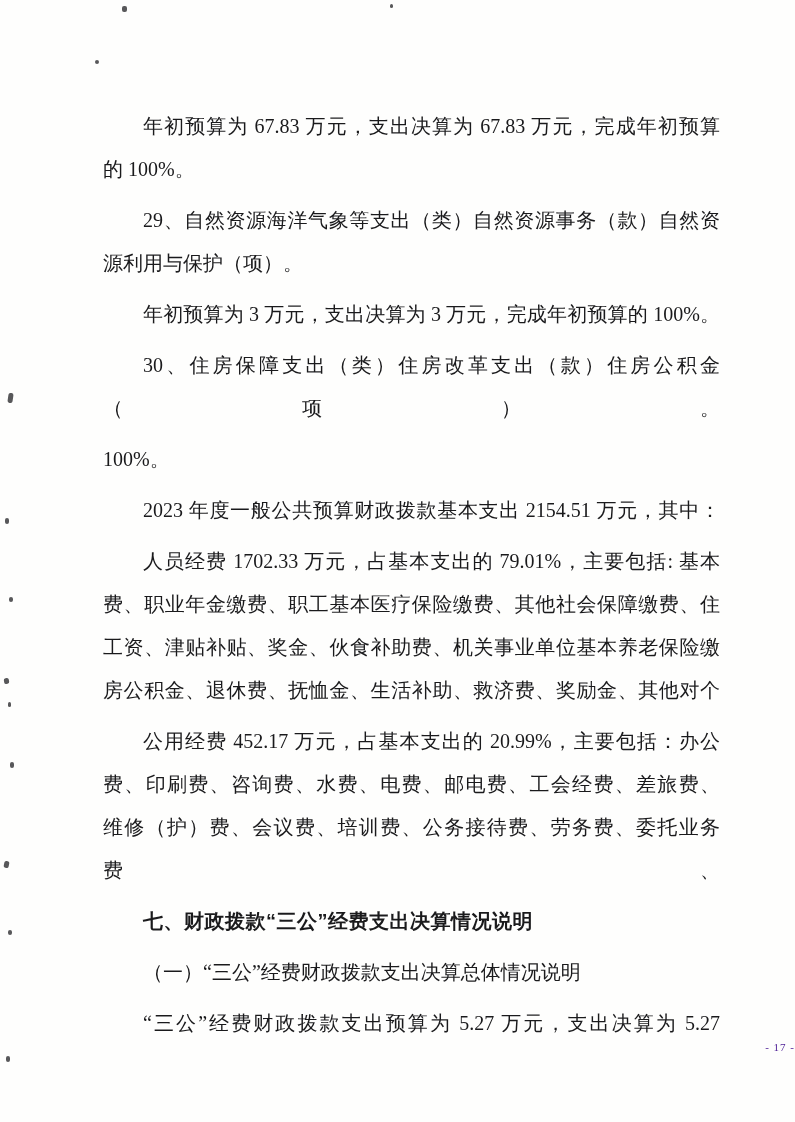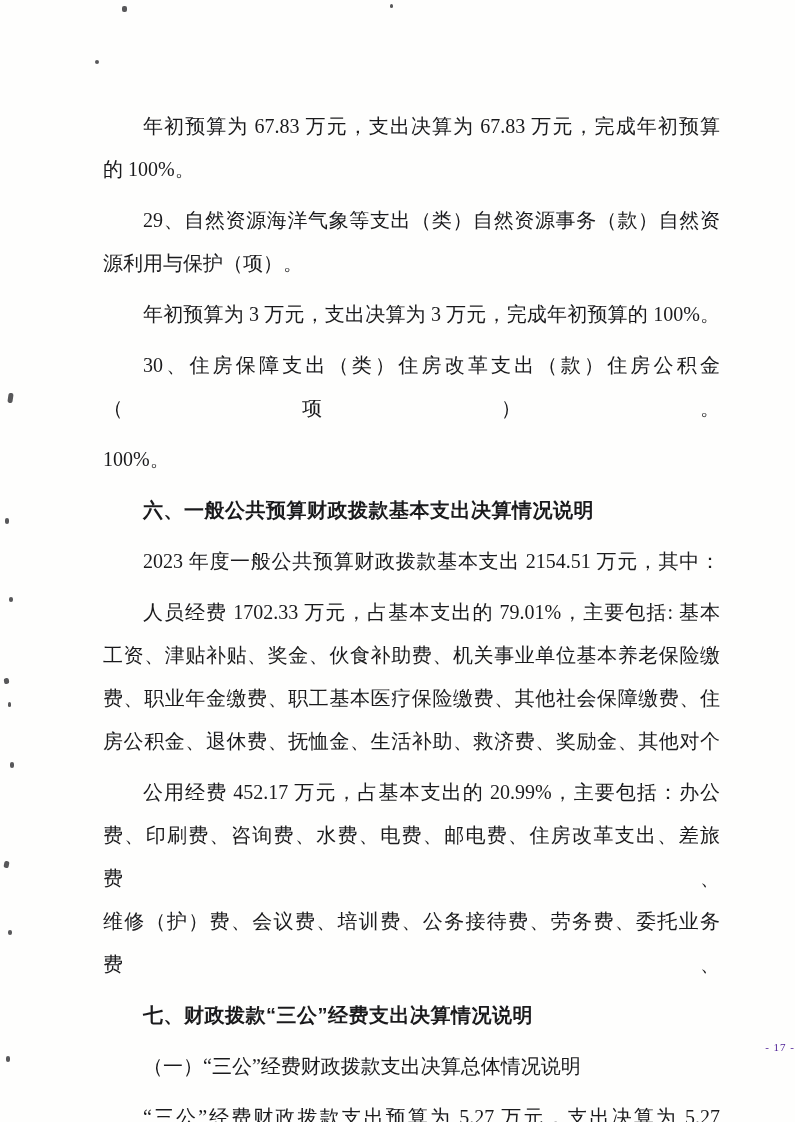--- a/index.html
+++ b/index.html
@@ -62,38 +62,35 @@
     </p>
 
     <p class="para">
       <span class="line indent jfull">30、住房保障支出（类）住房改革支出（款）住房公积金（项）。</span>
     </p>
 
     <p class="para">
       <span class="line">100%。</span>
     </p>
 
-    <p class="para bold">
-      <span class="line indent">六、一般公共预算财政拨款基本支出决算情况说明</span>
-    </p>
 
     <p class="para">
       <span class="line indent jfull">2023 年度一般公共预算财政拨款基本支出 2154.51 万元，其中：</span>
     </p>
 
     <p class="para">
       <span class="line indent jfull">人员经费 1702.33 万元，占基本支出的 79.01%，主要包括: 基本</span>
+      <span class="line jfull">费、职业年金缴费、职工基本医疗保险缴费、其他社会保障缴费、住</span>
       <span class="line jfull">工资、津贴补贴、奖金、伙食补助费、机关事业单位基本养老保险缴</span>
-      <span class="line jfull">费、职业年金缴费、职工基本医疗保险缴费、其他社会保障缴费、住</span>
       <span class="line jfull">房公积金、退休费、抚恤金、生活补助、救济费、奖励金、其他对个</span>
     </p>
 
     <p class="para" style="margin-top:6px;">
       <span class="line indent jfull">公用经费 452.17 万元，占基本支出的 20.99%，主要包括：办公</span>
-      <span class="line jfull">费、印刷费、咨询费、水费、电费、邮电费、住房改革支出、差旅费、</span>
+      <span class="line jfull">费、印刷费、咨询费、水费、电费、邮电费、工会经费、差旅费、</span>
       <span class="line jfull">维修（护）费、会议费、培训费、公务接待费、劳务费、委托业务费、</span>
     </p>
 
     <p class="para bold">
       <span class="line indent">七、财政拨款“三公”经费支出决算情况说明</span>
     </p>
 
     <p class="para">
       <span class="line indent">（一）“三公”经费财政拨款支出决算总体情况说明</span>
     </p>

